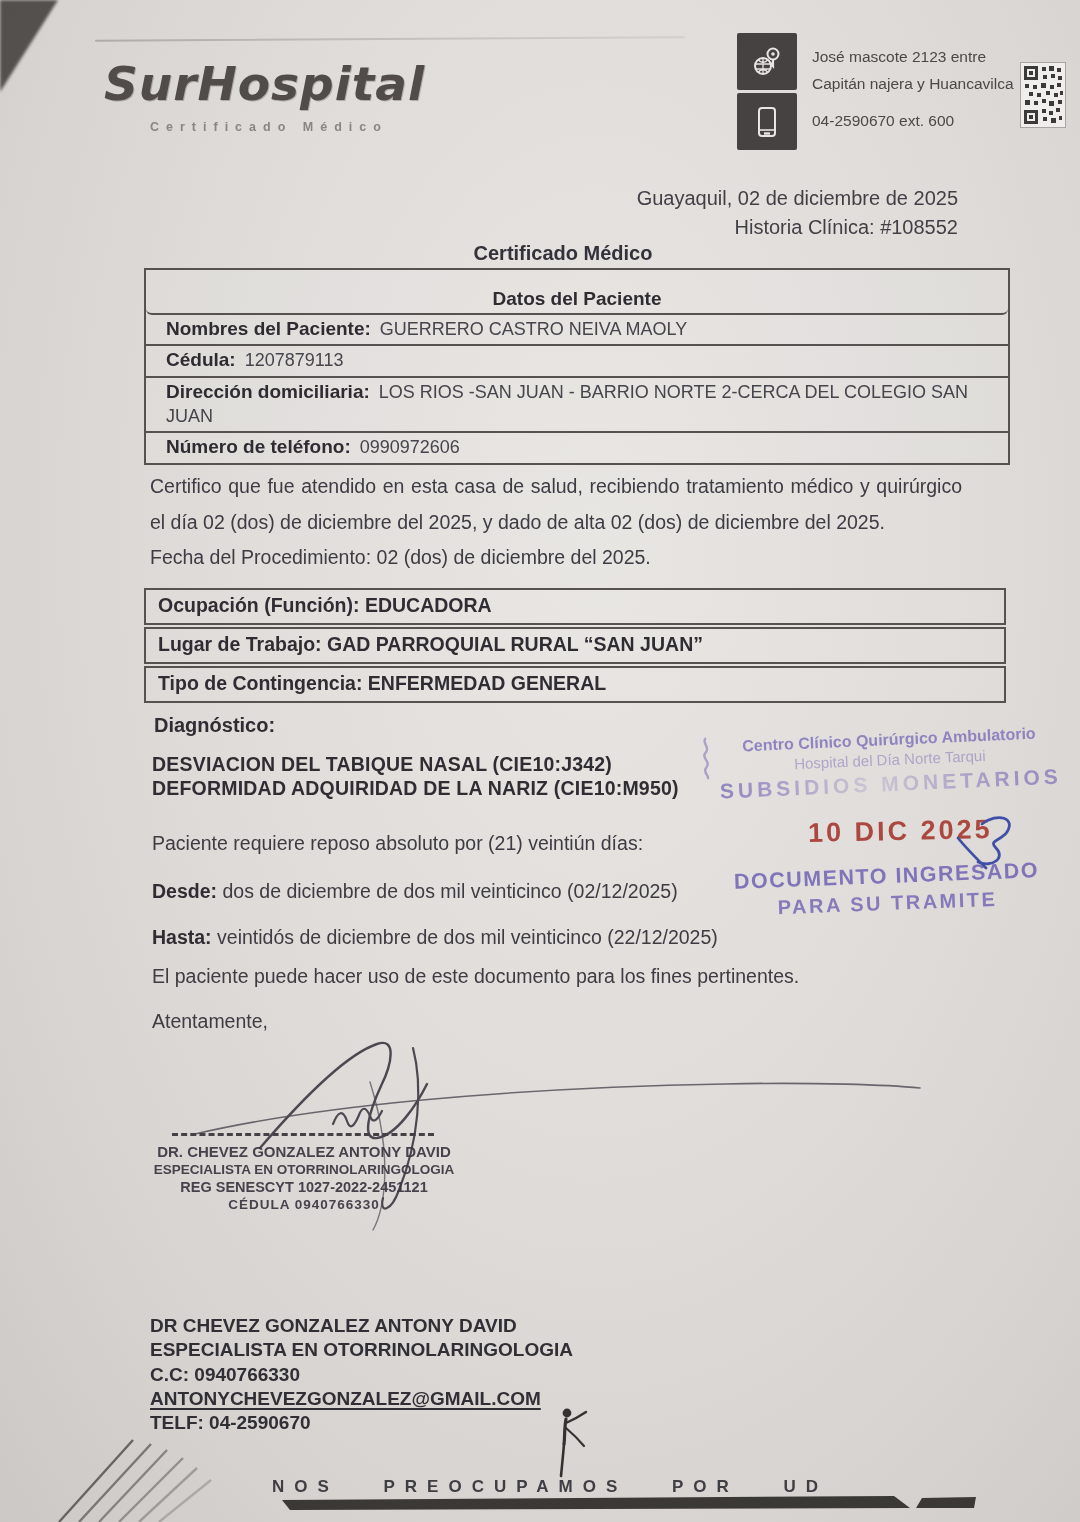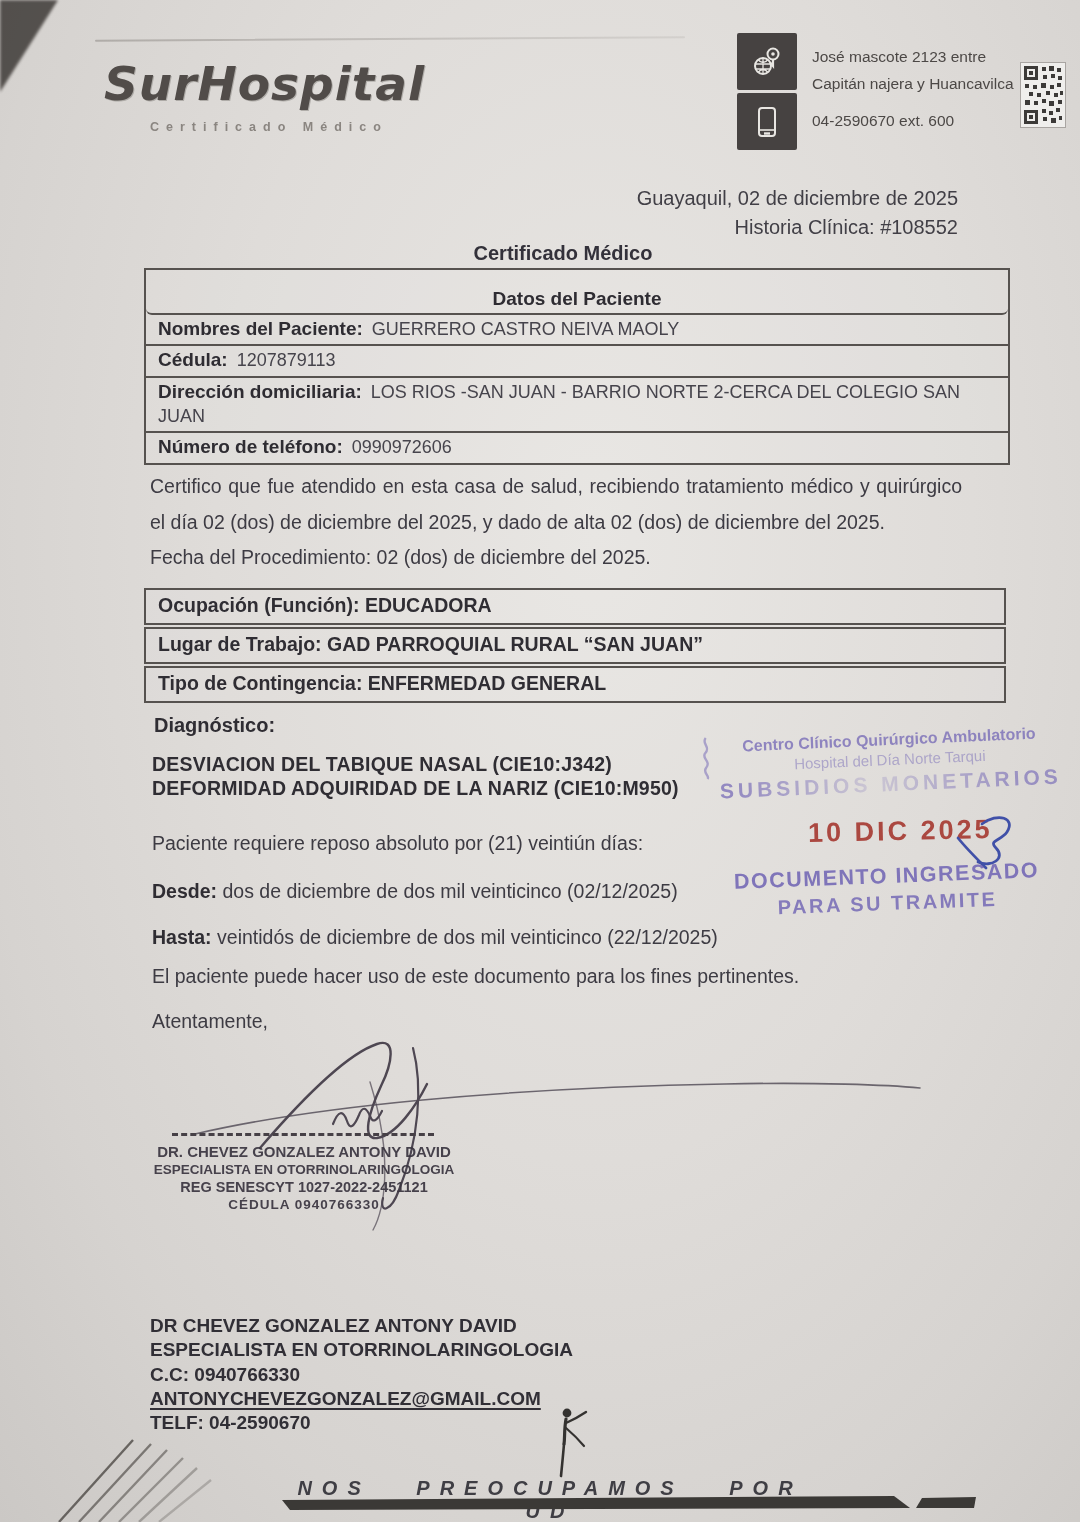--- a/index.html
+++ b/index.html
@@ -50,21 +50,21 @@
   
   .city-date{position:absolute;right:122px;top:187px;font-size:20px;color:#413f46;}
   .historia{position:absolute;right:122px;top:216px;font-size:20px;color:#413f46;}
   .doc-title{position:absolute;left:448px;top:242px;width:230px;text-align:center;
     font-size:20px;font-weight:bold;color:#33313a;}
   
   .ptable{position:absolute;left:144px;top:268px;width:862px;
     border:2px solid #56524f;color:#3a383f;font-size:19px;background:rgba(255,255,255,.06);}
   .ptable-header{text-align:center;font-weight:bold;padding:18px 0 3px;
     border-bottom:2px solid #56524f;color:#2e2c32;border-radius:6px;}
-  .prow{border-bottom:2px solid #56524f;padding:2px 12px 3px;line-height:1.28;}
+  .prow{border-bottom:2px solid #56524f;padding:2px 20px 3px;line-height:1.28;}
   .prow:last-child{border-bottom:none;}
   .plabel{font-weight:bold;color:#2e2c32;}
   .pvalue{font-size:18px;color:#46444c;margin-left:9px;}
   
   .cert-flow{position:absolute;left:150px;top:458px;width:812px;color:#3d3b43;}
   .cert-par{font-size:19.5px;line-height:36px;text-align:justify;margin:10px 0 0 0;}
   .proc-date{font-size:19.5px;margin-top:6px;}
   .boxes{position:absolute;left:144px;top:588px;width:862px;}
   .boxrow{border:2px solid #56524f;padding:4px 12px 6px;font-weight:bold;font-size:19.5px;
     color:#2f2d33;margin-bottom:2px;background:rgba(255,255,255,.05);}
@@ -102,21 +102,21 @@
   .ds2{font-size:13.5px;margin-top:2px;}
   .ds3{font-size:14.5px;margin-top:2px;}
   .ds4{font-size:13.5px;margin-top:2px;letter-spacing:1px;}
   
   .bottom-block{position:absolute;left:150px;top:1314px;font-size:19px;font-weight:bold;
     color:#312f36;line-height:1.28;}
   .bottom-block .email{text-decoration:underline;text-decoration-thickness:2px;text-underline-offset:3px;}
   .dancer{position:absolute;left:540px;top:1406px;}
   
   .slogan{position:absolute;left:270px;top:1477px;width:560px;text-align:center;
-    font-size:20px;font-weight:bold;letter-spacing:10px;word-spacing:30px;color:#3f3e44;font-style:italic;}
+    font-size:17px;font-weight:bold;letter-spacing:10px;word-spacing:30px;color:#3f3e44;}
   .swoosh{position:absolute;left:280px;top:1496px;}
   .stripes{position:absolute;left:55px;top:1438px;}
 </style>
 </head>
 <body>
 
 <div class="paper">
 
   <div class="corner-tl"></div>
   <div class="crease"></div>

